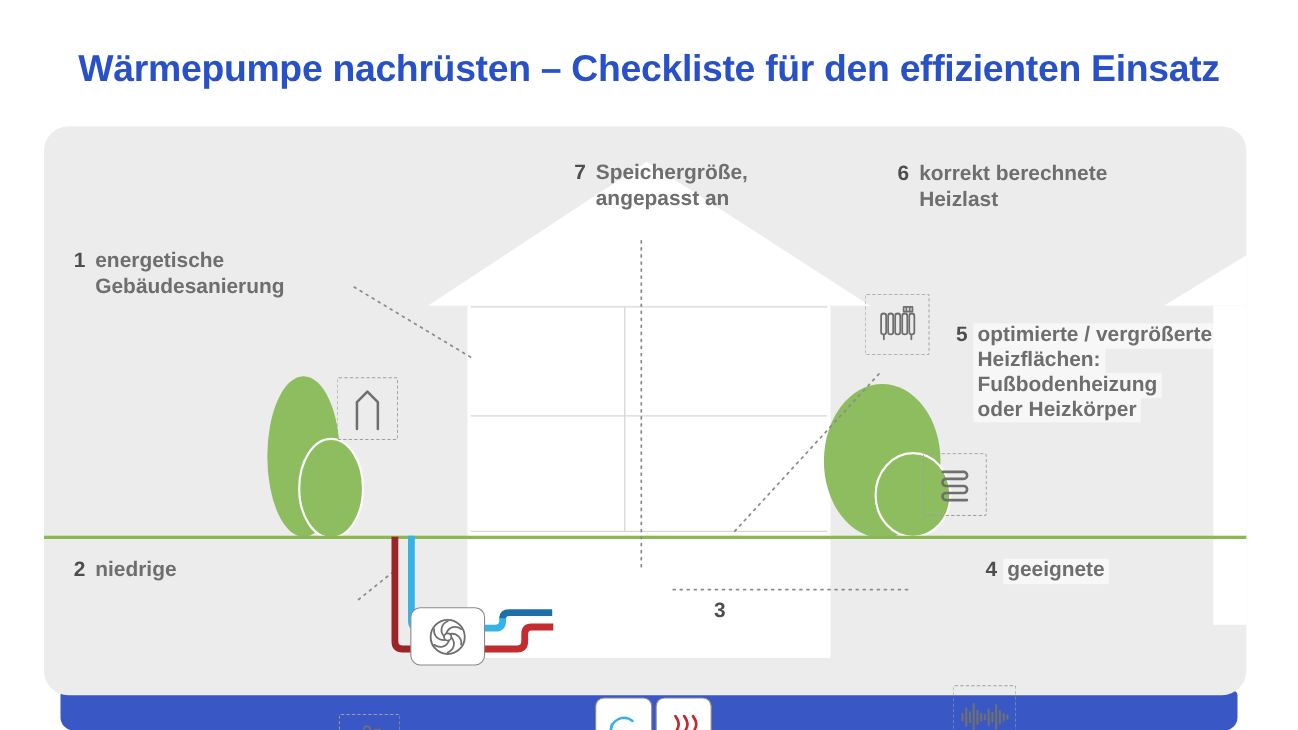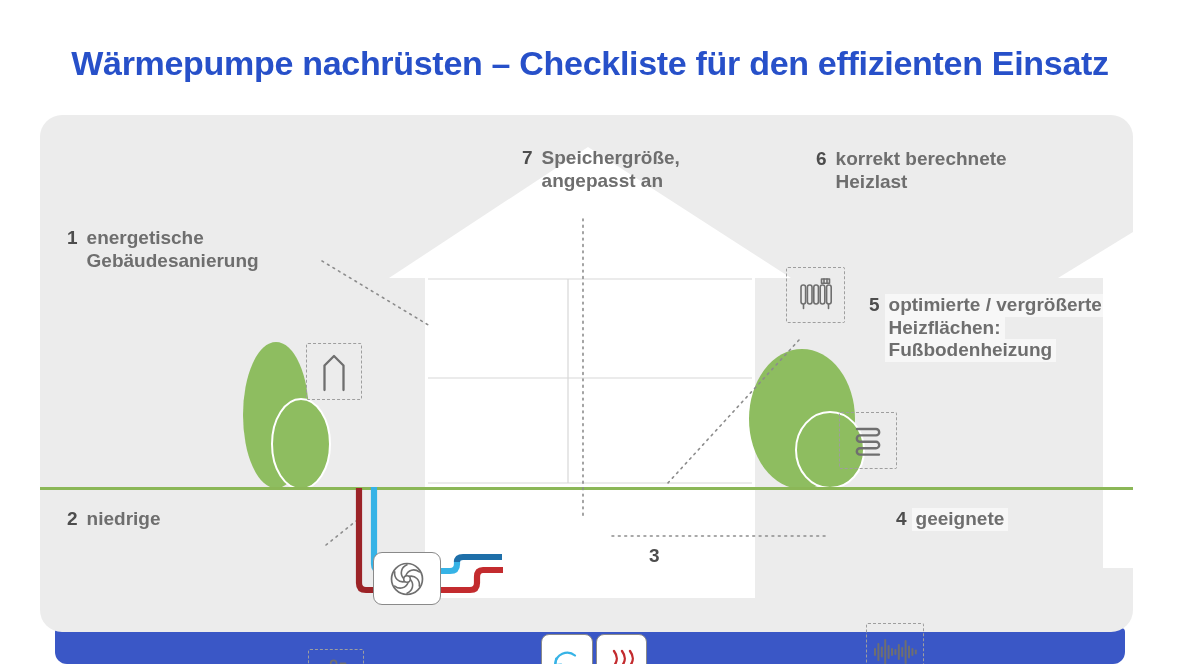--- a/index.html
+++ b/index.html
@@ -211,20 +211,21 @@
         <span>geeignete</span>
       </span>
     </div>
 
     <div class="item it5 hl" style="left:829px;top:179px;">
       <span class="num">5</span>
       <span class="lines">
         <span>optimierte / vergrößerte</span>
         <span>Heizflächen:</span>
         <span>Fußbodenheizung</span>
+        <span>oder Heizkörper</span>
       </span>
     </div>
 
     <div class="item it6" style="left:776px;top:33px;">
       <span class="num">6</span>
       <span class="lines">
         <span>korrekt berechnete</span>
         <span>Heizlast</span>
       </span>
     </div>

